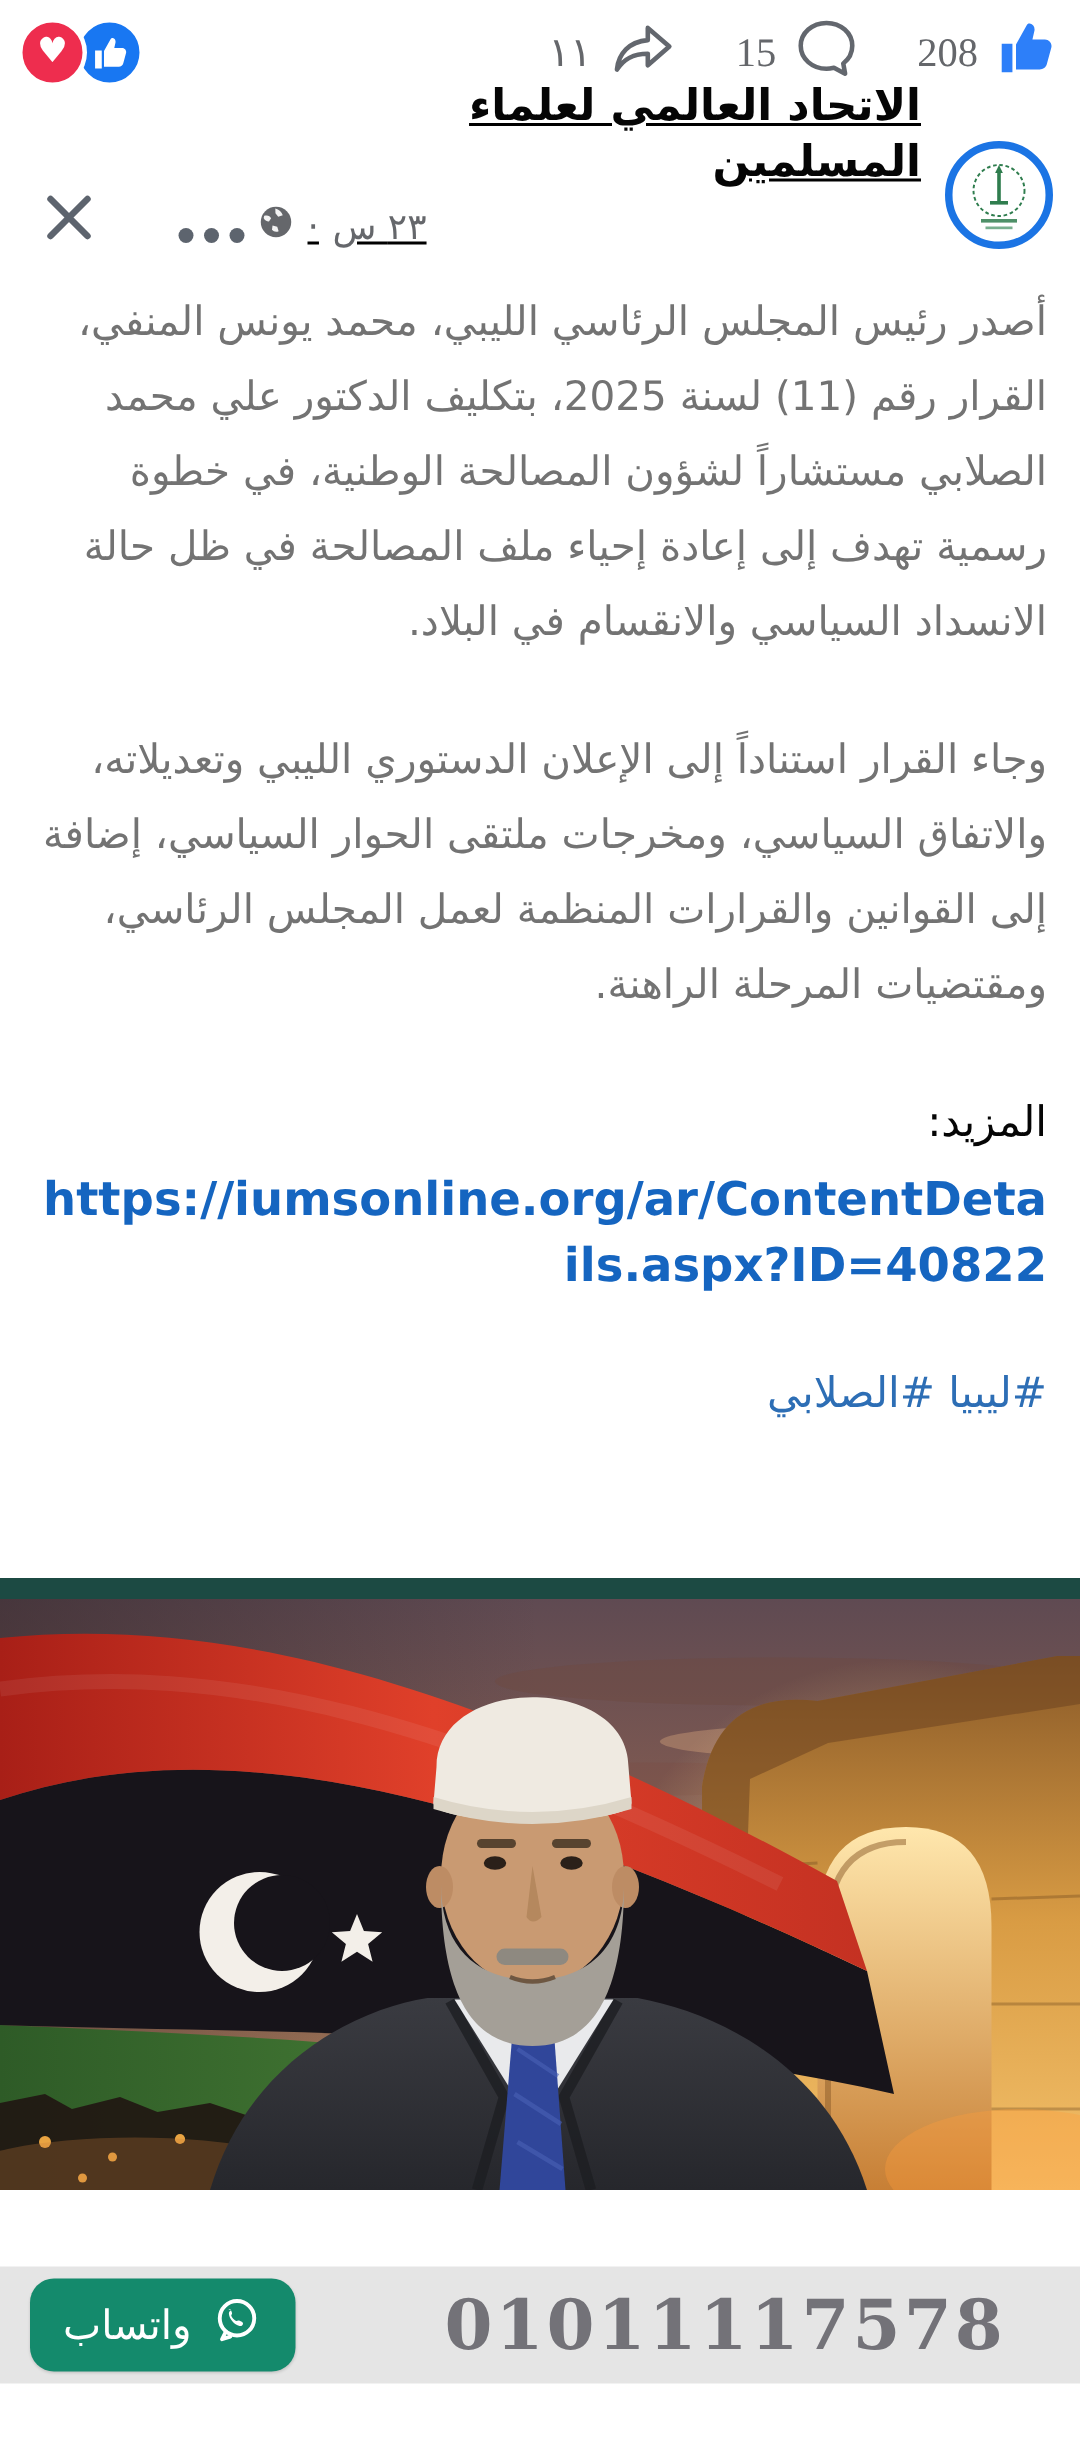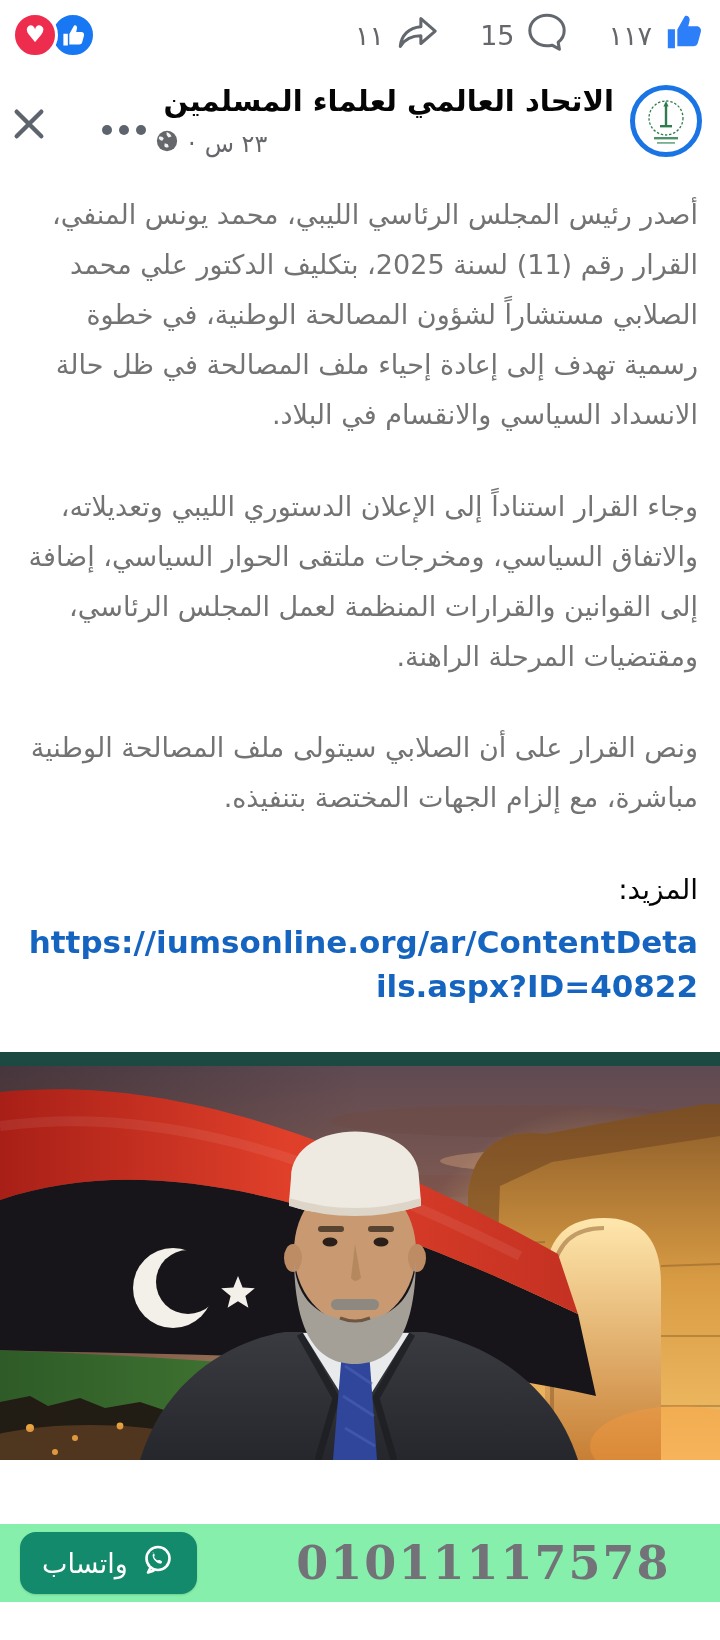--- a/index.html
+++ b/index.html
@@ -8,43 +8,43 @@
     width:720px; height:1640px; background:#fff; overflow:hidden; position:relative;
     font-family:"DejaVu Sans", sans-serif; -webkit-font-smoothing:antialiased;
   }
   
   .reactions-bar { display:flex; justify-content:space-between; align-items:center; padding:10px 16px 4px 12px; height:64px; }
   .badges { display:flex; align-items:center; }
   .badge { width:46px; height:46px; border-radius:50%; display:flex; align-items:center; justify-content:center; border:3px solid #fff; }
   .badge.love { background:#ee2d4e; z-index:2; }
   .badge.love span { color:#fff; font-size:23px; line-height:1; transform:translateY(-1px); }
   .badge.like-badge { background:#1877f2; margin-left:-8px; }
-  .counts { display:flex; align-items:center; gap:40px; }
+  .counts { display:flex; align-items:center; gap:40px;font-family:Liberation Serif, serif; }
   .count-group { display:flex; align-items:center; gap:12px; color:#65676b; font-size:27px; cursor:pointer; }
   
-  .post-header { display:flex; align-items:center; padding:12px 18px 0 11px; height:102px; }
+  .post-header { display:flex; align-items:flex-end; padding:12px 18px 0 28px; height:102px;text-decoration:underline; }
   .icon-btn { background:none; border:none; cursor:pointer; padding:0; }
   .close-btn { margin-top:8px; }
   .more-btn { margin:20px 0 0 54px; }
   .header-text { flex:1; text-align:right; padding:0 16px 0 8px; }
   .page-name { font-size:29px; font-weight:bold; color:#050505; line-height:1.3; cursor:pointer; }
   .meta-row { display:flex; justify-content:flex-end; align-items:center; gap:9px; color:#65676b; font-size:24px; margin-top:9px; direction:rtl; }
   .avatar { width:72px; height:72px; border-radius:50%; border:5px solid #1b74e4; background:#fff; display:flex; align-items:center; justify-content:center; flex:0 0 auto; cursor:pointer; overflow:hidden; }
   
   .post-body { height:886px; overflow:hidden; padding:24px 22px 0; direction:rtl; text-align:right; }
   .post-par { font-size:27px; line-height:1.85; color:#737373; margin:0 0 42px; }
   .more-label { font-size:28px; line-height:1.8; color:#050505; margin:0; }
   .post-link { direction:ltr; text-align:right; color:#1565c0; font-weight:bold; font-size:31px; line-height:1.42; overflow-wrap:anywhere; margin-top:4px; cursor:pointer; }
   .hashtags { color:#2d6eb5; font-size:28px; margin-top:46px; cursor:pointer; }
   
   .photo-block { margin-top:0; }
   .photo-topbar { height:14px; background:#1c4a43; }
   .photo-svg { display:block; width:720px; height:394px; cursor:pointer; }
   
-  .contact-bar { margin-top:64px; height:78px; background:#86efac; display:flex; align-items:center; padding:0 20px; }
+  .contact-bar { margin-top:51px; height:78px; background:#e5e5e5; display:flex; align-items:center; padding:0 20px; }
   .whatsapp-btn { background:#148a6c; color:#fff; border:none; border-radius:16px; height:62px; padding:0 22px; display:flex; align-items:center; gap:13px; font-size:27px; font-family:"DejaVu Sans",sans-serif; direction:rtl; cursor:pointer; box-shadow:0 1px 2px rgba(0,0,0,.15); }
   .phone-number { flex:1; text-align:center; padding-left:70px; font-family:"DejaVu Serif", serif; font-weight:bold; font-size:46px; color:#737278; letter-spacing:2px; }
 </style>
 </head>
 <body>
 
 <div class="reactions-bar">
   <div class="badges">
     <div class="badge love">
         <span>♥</span>
@@ -68,21 +68,21 @@
       <span>15</span>
       <span>
         <svg width="42" height="42" viewBox="0 0 44 44">
             <g transform="translate(44,0) scale(-1,1)">
               <path d="M22 4.5C12 4.5 4 11.5 4 20.5c0 5 2.4 9.4 6.3 12.3L9 40l7.8-4.2c1.7.4 3.4.7 5.2.7 10 0 18-7 18-16S32 4.5 22 4.5z" fill="none" stroke="#63676e" stroke-width="3.2" stroke-linejoin="round"></path>
             </g>
           </svg>
       </span>
     </div>
     <div class="count-group">
-      <span>١١٧</span>
+      <span>208</span>
       <span>
         <svg width="40" height="40" viewBox="0 0 42 42">
             <path fill="#2d7ff9" d="M4 18h7.5v20H4zM14 38V18.5L21.5 5c.4-.8 1.3-1.3 2.2-1.1 2.3.4 3.7 2.7 3.2 5L25.5 15h8.8c3 0 5.2 2.9 4.4 5.8l-3.1 11.4c-.6 2.3-2.7 3.8-5 3.8H14z"></path>
           </svg>
       </span>
     </div>
   </div>
 </div>
 
 <div class="post-header">
@@ -123,21 +123,20 @@
       <rect x="23" y="33" width="12" height="2.4" fill="#2f7d4e"></rect>
       <rect x="17" y="45" width="24" height="2.4" fill="#2f7d4e" opacity=".85"></rect>
       <rect x="20" y="50" width="18" height="1.8" fill="#3f8d5e" opacity=".7"></rect>
     </svg>
   </div>
 </div>
 
 <div class="post-body">
   <p class="post-par">أصدر رئيس المجلس الرئاسي الليبي، محمد يونس المنفي، القرار رقم (11) لسنة 2025، بتكليف الدكتور علي محمد الصلابي مستشاراً لشؤون المصالحة الوطنية، في خطوة رسمية تهدف إلى إعادة إحياء ملف المصالحة في ظل حالة الانسداد السياسي والانقسام في البلاد.</p>
   <p class="post-par">وجاء القرار استناداً إلى الإعلان الدستوري الليبي وتعديلاته، والاتفاق السياسي، ومخرجات ملتقى الحوار السياسي، إضافة إلى القوانين والقرارات المنظمة لعمل المجلس الرئاسي، ومقتضيات المرحلة الراهنة.</p>
-  <p class="post-par">ونص القرار على أن الصلابي سيتولى ملف المصالحة الوطنية مباشرة، مع إلزام الجهات المختصة بتنفيذه.</p>
   <p class="more-label">المزيد:</p>
   <div class="post-link">https://iumsonline.org/ar/ContentDetails.aspx?ID=40822</div>
   <div class="hashtags">#ليبيا #الصلابي</div>
 </div>
 
 <div class="photo-block">
   <div class="photo-topbar"></div>
   <svg class="photo-svg" viewBox="0 0 720 394">
     <defs>
       <linearGradient id="sky" x1="0" y1="0" x2="0" y2="1">

